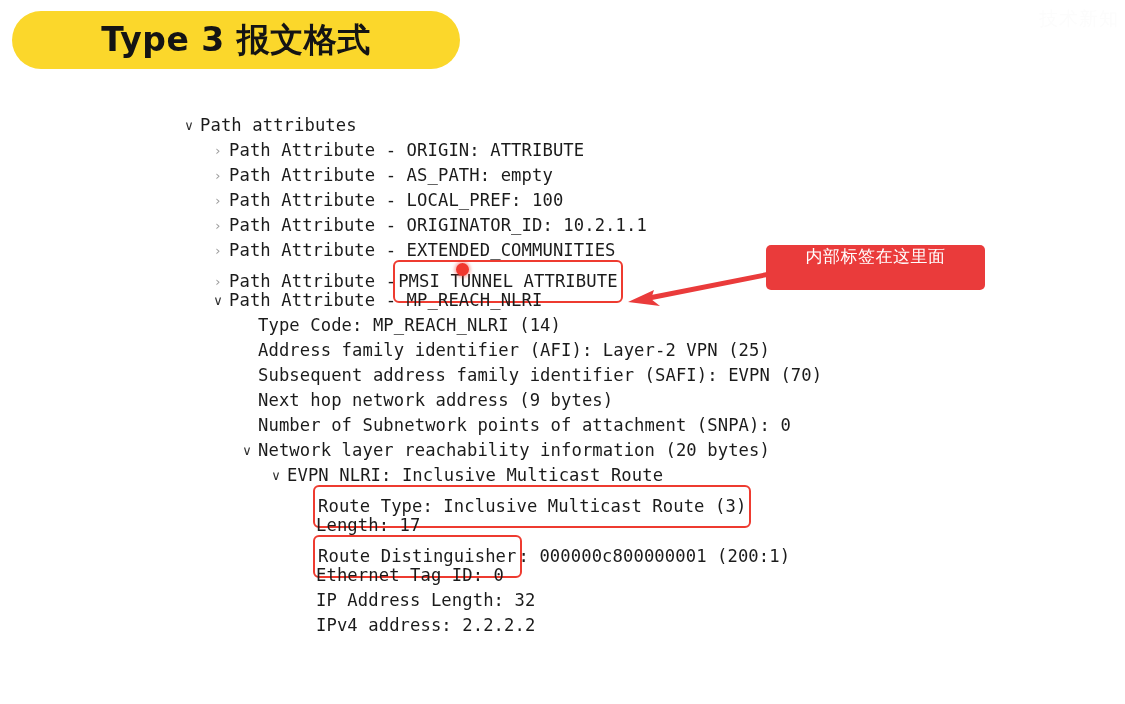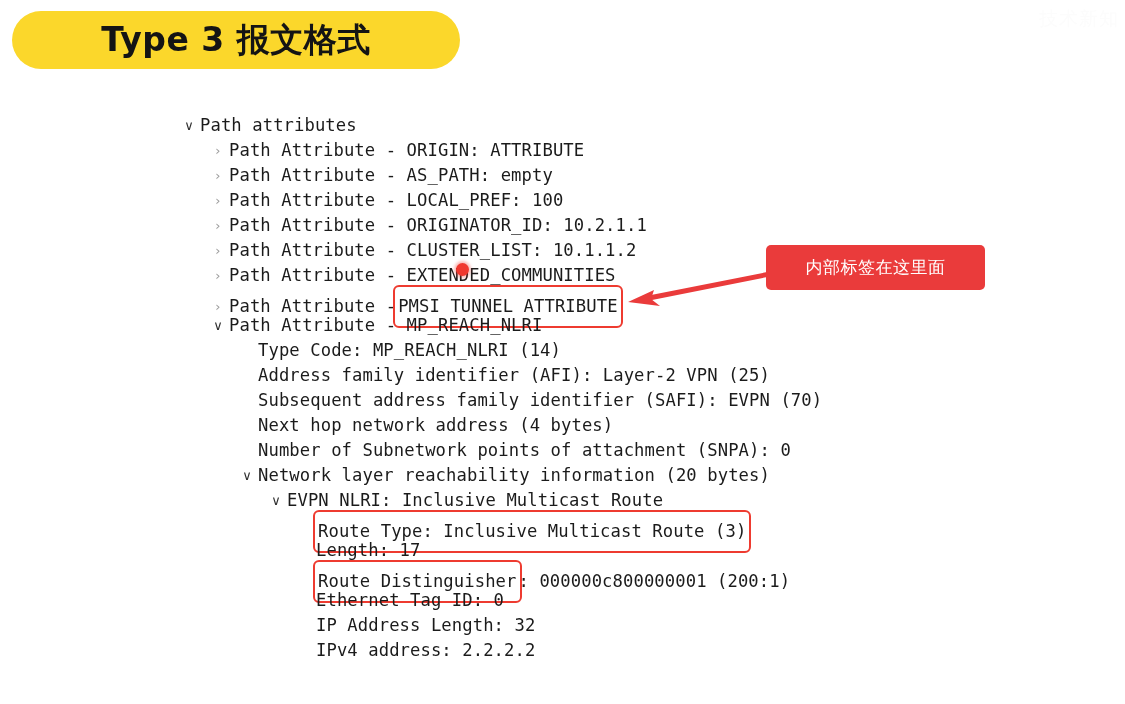--- a/index.html
+++ b/index.html
@@ -120,21 +120,21 @@
   
   .callout {
     position: absolute;
     left: 766px;
     top: 245px;
     width: 219px;
     height: 45px;
     background: #ea3b3b;
     border-radius: 5px;
     display: flex;
-    align-items: center;
+    align-items: flex-start;
     justify-content: center;
   }
   .callout .callout-text {
     font-family: "DejaVu Sans", "Liberation Sans", sans-serif;
     font-size: 17px;
     color: #ffffff;
     white-space: nowrap;
     letter-spacing: 0.5px;
   }
   .arrow-svg {
@@ -154,28 +154,27 @@
 <div class="title-pill">
   <span class="title-text">Type 3 报文格式</span>
 </div>
 
 <div class="tree" id="packet-tree">
     <div class="row ind0"><span class="chev open">∨</span><span class="label">Path attributes</span></div>
     <div class="row ind1"><span class="chev closed">›</span><span class="label">Path Attribute - ORIGIN: ATTRIBUTE</span></div>
     <div class="row ind1"><span class="chev closed">›</span><span class="label">Path Attribute - AS_PATH: empty</span></div>
     <div class="row ind1"><span class="chev closed">›</span><span class="label">Path Attribute - LOCAL_PREF: 100</span></div>
     <div class="row ind1"><span class="chev closed">›</span><span class="label">Path Attribute - ORIGINATOR_ID: 10.2.1.1</span></div>
-    <div class="row ind1"><span class="chev closed">›</span><span class="label">Path Attribute - CLUSTER_LIST: 10.1.1.2</span></div>
     <div class="row ind1"><span class="chev closed">›</span><span class="label">Path Attribute - EXTENDED_COMMUNITIES</span></div>
     <div class="row ind1"><span class="chev closed">›</span><span class="label">Path Attribute - </span><span class="boxed">PMSI TUNNEL ATTRIBUTE</span></div>
     <div class="row ind1"><span class="chev open">∨</span><span class="label">Path Attribute - MP_REACH_NLRI</span></div>
     <div class="row ind2"><span class="chev blank"></span><span class="label">Type Code: MP_REACH_NLRI (14)</span></div>
     <div class="row ind2"><span class="chev blank"></span><span class="label">Address family identifier (AFI): Layer-2 VPN (25)</span></div>
     <div class="row ind2"><span class="chev blank"></span><span class="label">Subsequent address family identifier (SAFI): EVPN (70)</span></div>
-    <div class="row ind2"><span class="chev blank"></span><span class="label">Next hop network address (4 bytes)</span></div>
+    <div class="row ind2"><span class="chev blank"></span><span class="label">Next hop network address (9 bytes)</span></div>
     <div class="row ind2"><span class="chev blank"></span><span class="label">Number of Subnetwork points of attachment (SNPA): 0</span></div>
     <div class="row ind2"><span class="chev open">∨</span><span class="label">Network layer reachability information (20 bytes)</span></div>
     <div class="row ind3 highlight"><span class="chev open">∨</span><span class="label">EVPN NLRI: Inclusive Multicast Route</span></div>
     <div class="row ind4"><span class="chev blank"></span><span class="boxed">Route Type: Inclusive Multicast Route (3)</span></div>
     <div class="row ind4"><span class="chev blank"></span><span class="label">Length: 17</span></div>
     <div class="row ind4"><span class="chev blank"></span><span class="boxed">Route Distinguisher</span><span class="label">: 000000c800000001 (200:1)</span></div>
     <div class="row ind4"><span class="chev blank"></span><span class="label">Ethernet Tag ID: 0</span></div>
     <div class="row ind4"><span class="chev blank"></span><span class="label">IP Address Length: 32</span></div>
     <div class="row ind4"><span class="chev blank"></span><span class="label">IPv4 address: 2.2.2.2</span></div>
   </div>

